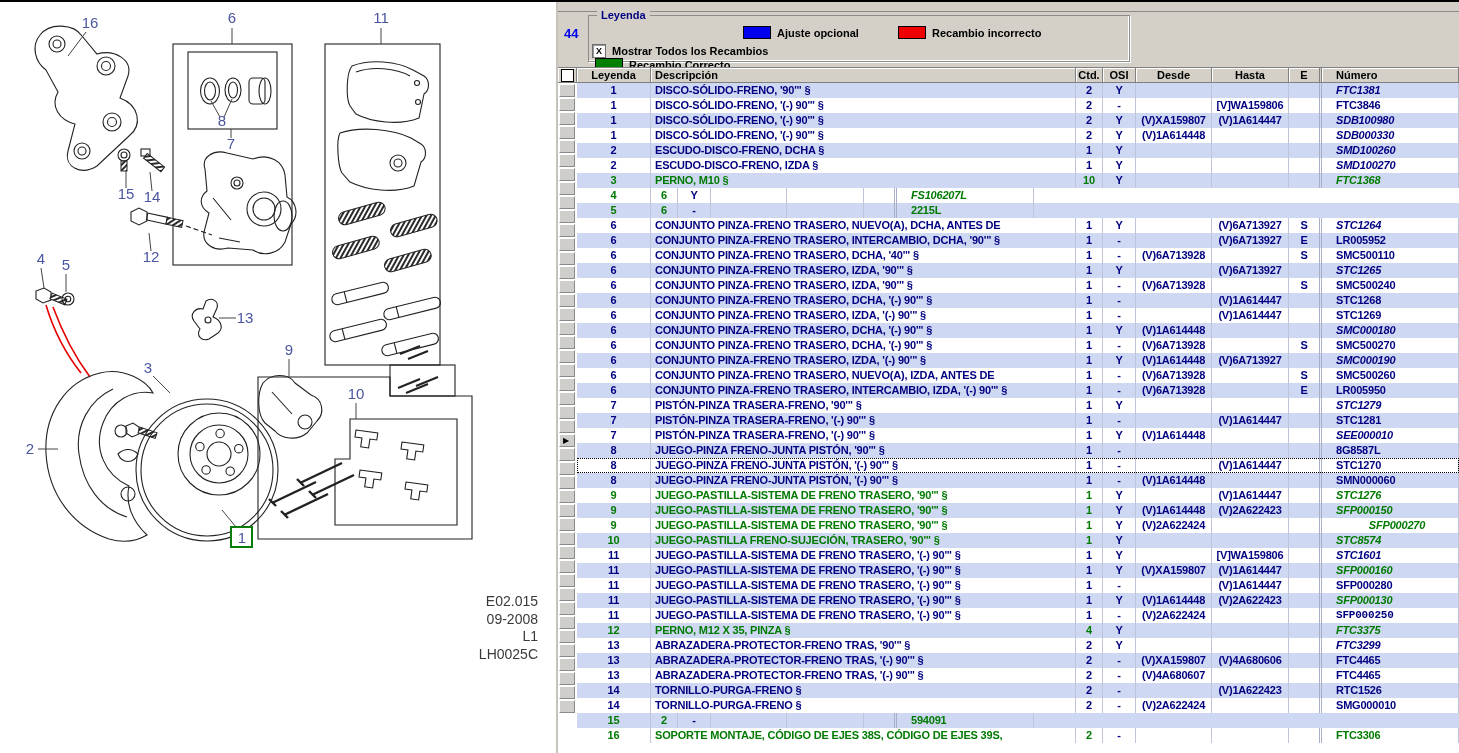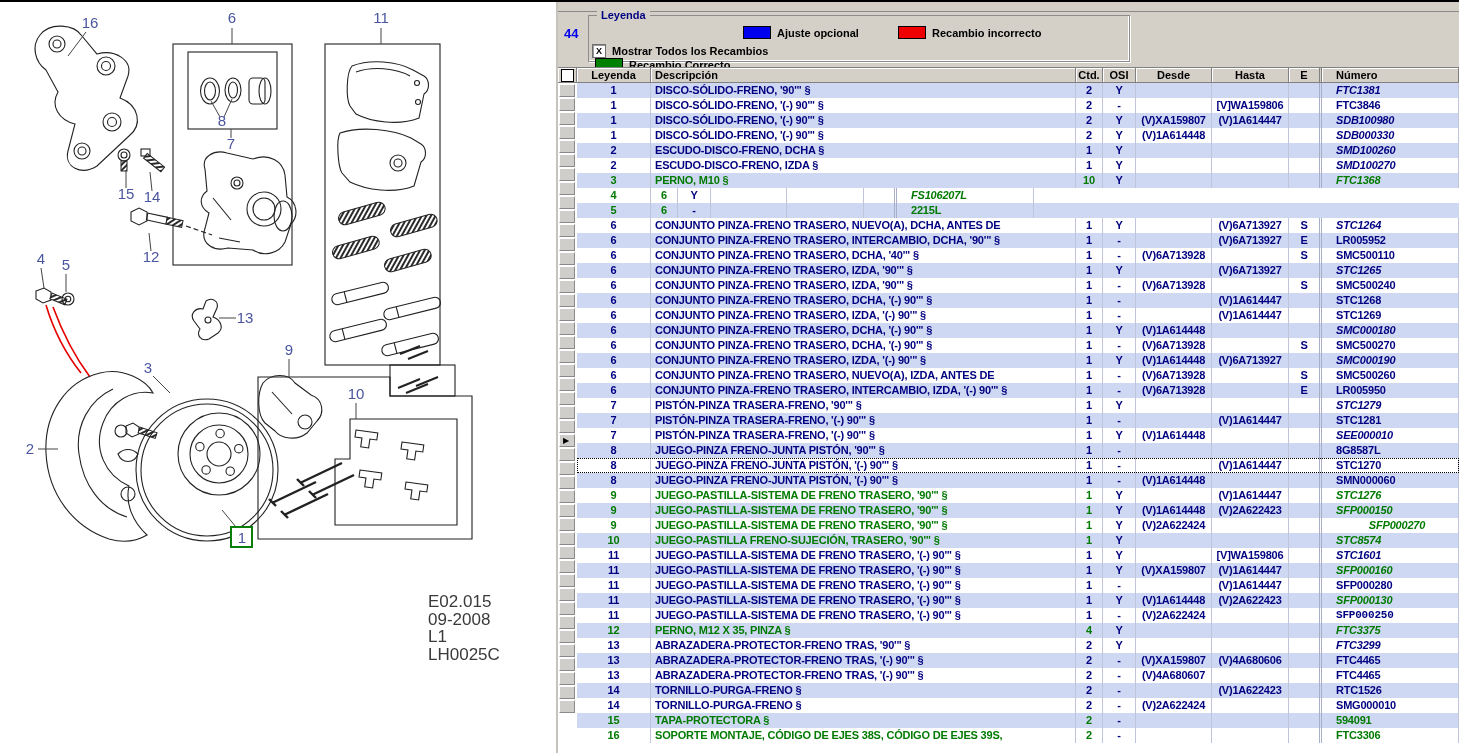--- a/index.html
+++ b/index.html
@@ -5,22 +5,22 @@
   html,body{margin:0;padding:0;background:#888;}
   #page{position:relative;width:1459px;height:753px;background:#fff;overflow:hidden;
         font-family:"Liberation Sans",sans-serif;border-top:2px solid #000;box-sizing:border-box;}
 
   
   #diagram-panel{position:absolute;left:0;top:0;width:556px;height:751px;background:#fff;border-right:2px solid #c6c3bc;}
   #diagram-svg{position:absolute;left:0;top:0;}
   #diagram-svg .ln{fill:none;stroke:#222;stroke-width:1.1px;}
   #diagram-svg .ldr{stroke:#444;stroke-width:1px;}
   #diagram-svg text.callout{fill:#4A55A0;font-family:"Liberation Sans",sans-serif;font-size:15px;}
-  #footnotes{position:absolute;left:428px;top:591px;width:110px;text-align:left;
-             font-size:17px;color:#3a3a3a;line-height:17.5px;}
+  #footnotes{position:absolute;left:428px;top:591px;width:110px;text-align:right;
+             font-size:14px;color:#3a3a3a;line-height:17.5px;}
 
   
   #table-panel{position:absolute;left:558px;top:0;width:901px;height:751px;background:#fff;}
   #legend-bar{position:absolute;top:0;left:0;width:901px;height:65px;background:#d4d0c8;}
   #top-strip-line{position:absolute;top:9px;left:0;width:901px;height:1px;background:#8a8a8a;}
   #record-count{position:absolute;left:6px;top:24px;color:#0000EE;font-weight:bold;font-size:13px;}
   #legend-box{position:absolute;left:30px;top:13px;width:540px;height:45px;background:#d4d0c8;
               border:1px solid #8c8c8c;box-shadow:1px 1px 0 #ffffff, inset -1px -1px 0 #ffffff;}
   #legend-title{position:absolute;top:-7px;left:8px;background:#d4d0c8;padding:0 4px;
                 color:#000080;font-weight:bold;font-size:11px;}
@@ -791,21 +791,20 @@
               <div class="cell lft" style="width: 425px; color: rgb(0, 0, 128);">TORNILLO-PURGA-FRENO §</div>
               <div class="cell ctr" style="width: 27px; color: rgb(0, 0, 128);">2</div>
               <div class="cell ctr" style="width: 33px; color: rgb(0, 0, 128);">-</div>
               <div class="cell ctr" style="width: 76px; color: rgb(0, 0, 128);">(V)2A622424</div>
               <div class="cell ctr" style="width: 77px; color: rgb(0, 0, 128);"></div>
               <div class="cell ctr dbl" style="width: 33px; color: rgb(0, 0, 128);"></div>
               <div class="cell numc" style="width: 137px; color: rgb(0, 0, 128);">SMG000010</div>
             </div>
             <div class="row alt">
               <div class="cell ctr" style="width: 74px; color: rgb(0, 122, 0);">15</div>
-              <div class="cell lft" style="width: 425px; color: rgb(0, 122, 0);">TAPA-PROTECTORA §</div>
               <div class="cell ctr" style="width: 27px; color: rgb(0, 122, 0);">2</div>
               <div class="cell ctr" style="width: 33px; color: rgb(0, 0, 128);">-</div>
               <div class="cell ctr" style="width: 76px; color: rgb(0, 0, 128);"></div>
               <div class="cell ctr" style="width: 77px; color: rgb(0, 0, 128);"></div>
               <div class="cell ctr dbl" style="width: 33px; color: rgb(0, 0, 128);"></div>
               <div class="cell numc" style="width: 137px; color: rgb(0, 122, 0);">594091</div>
             </div>
             <div class="row">
               <div class="cell ctr" style="width: 74px; color: rgb(0, 122, 0);">16</div>
               <div class="cell lft" style="width: 425px; color: rgb(0, 122, 0);">SOPORTE MONTAJE, CÓDIGO DE EJES 38S, CÓDIGO DE EJES 39S,</div>

